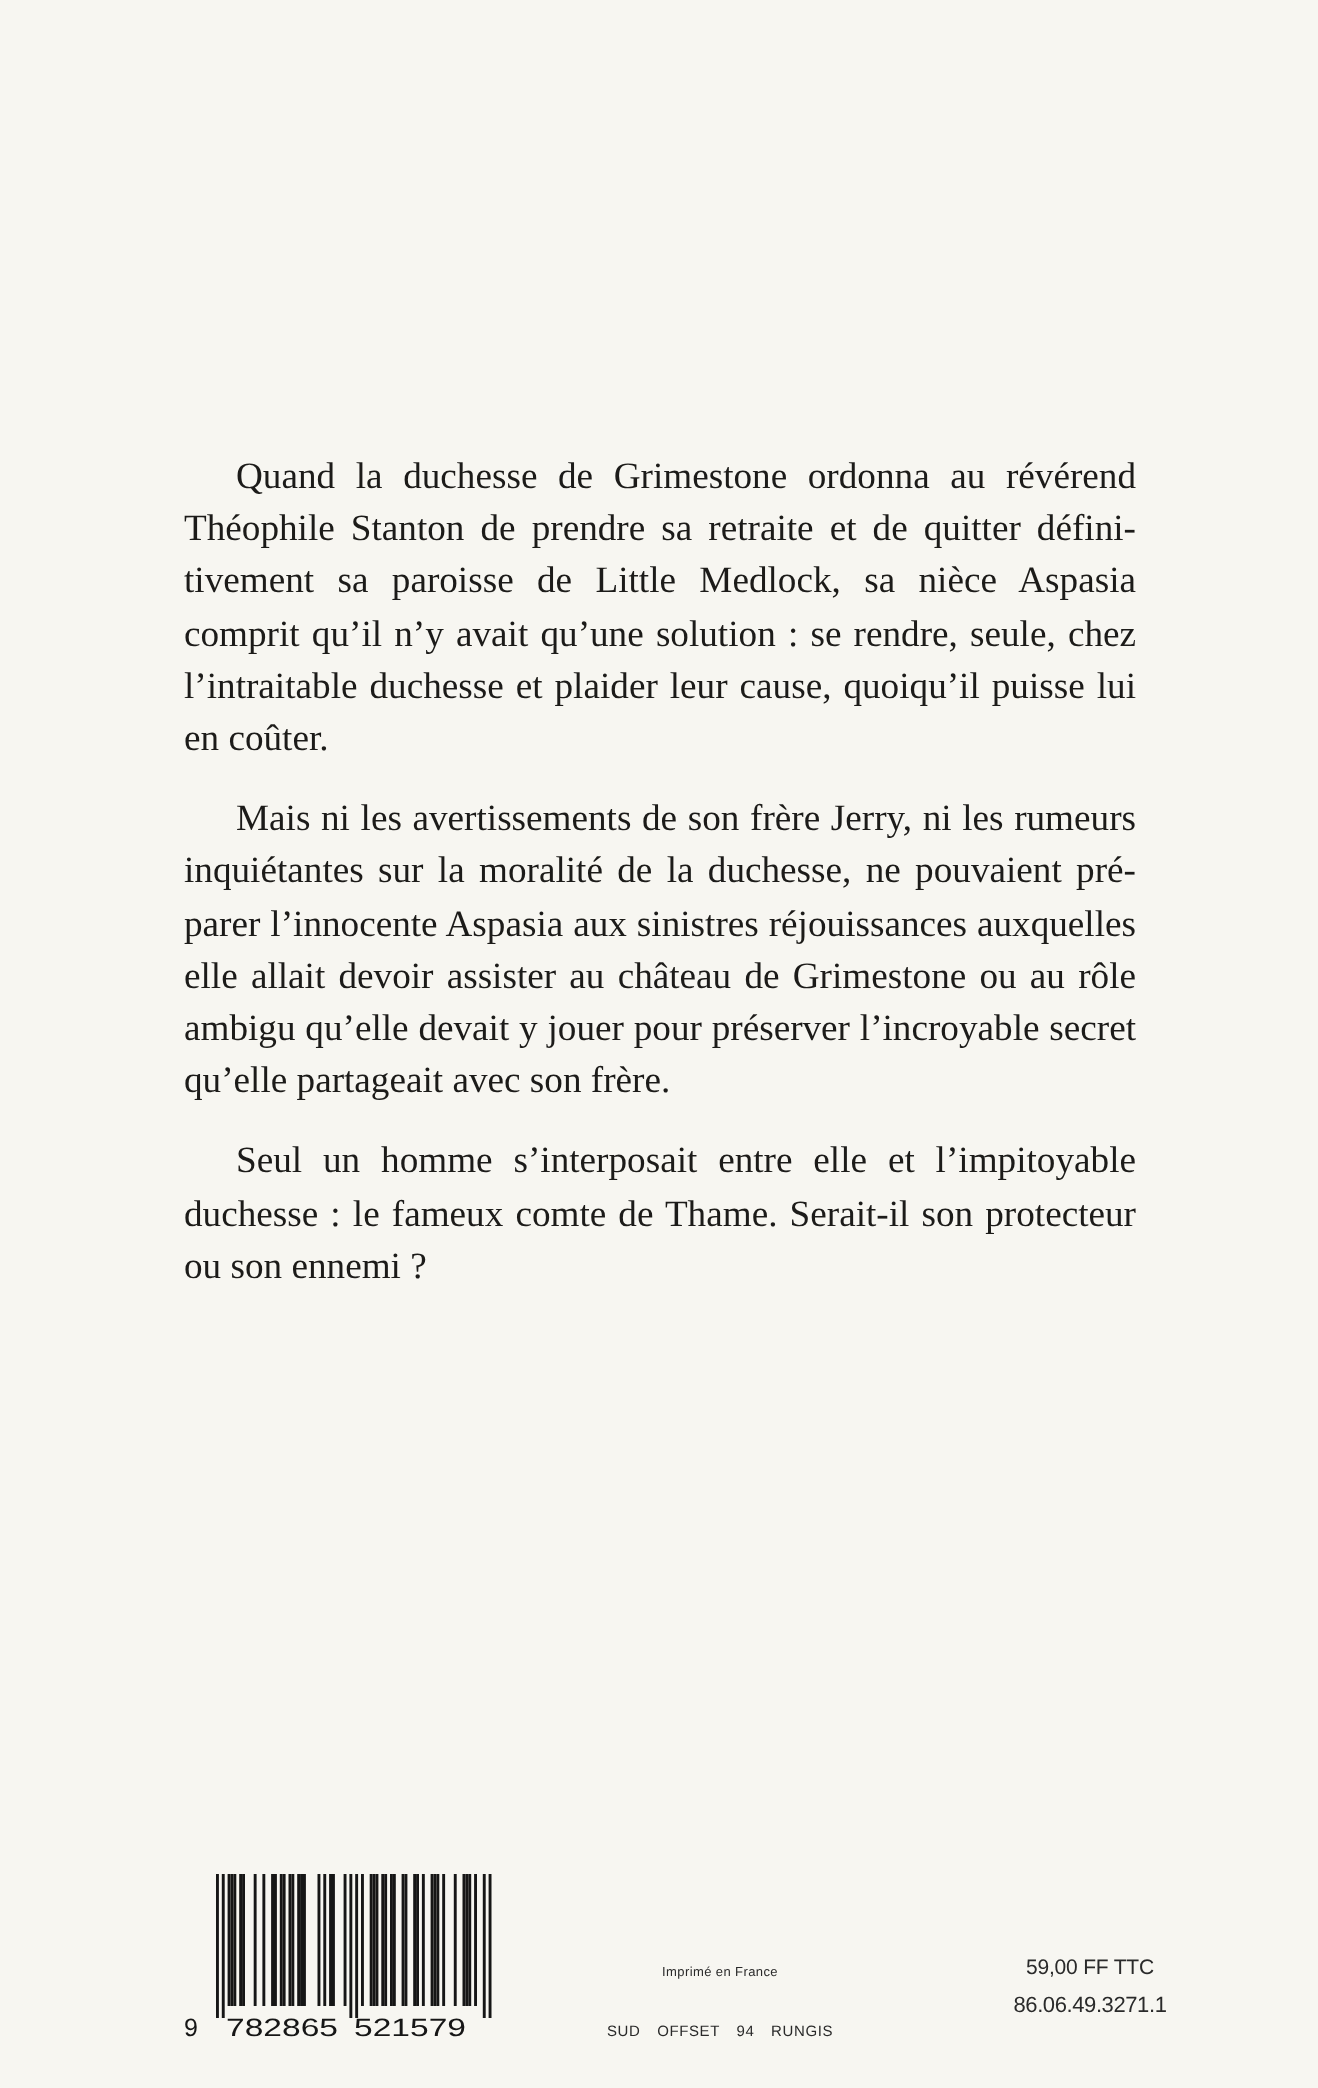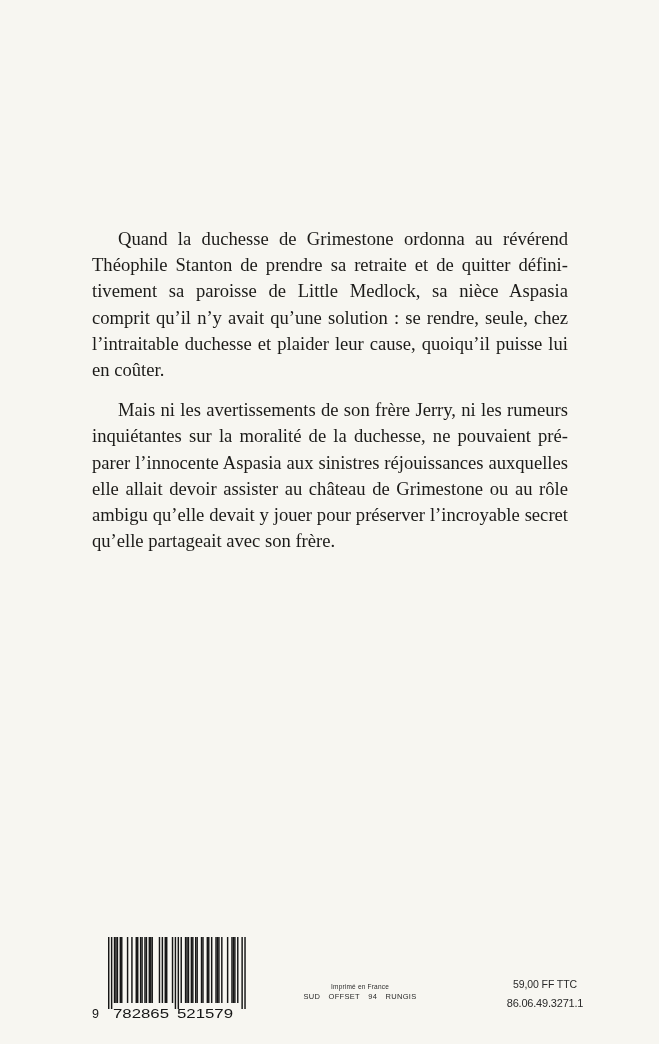--- a/index.html
+++ b/index.html
@@ -49,20 +49,21 @@
     .imprint .line1 {
       font-size: 6.5px;
       line-height: 10px;
       letter-spacing: 0.2px;
     }
     .imprint .line2 {
       font-size: 7.5px;
       line-height: 10px;
       letter-spacing: 0.3px;
       word-spacing: 6px;
+      margin-top: 19px;
     }
     .price-block {
       position: absolute;
       left: 480px;
       top: 974px;
       width: 130px;
       text-align: center;
       font-family: "Liberation Sans", "DejaVu Sans", sans-serif;
       color: #2a2a2a;
     }
@@ -76,20 +77,21 @@
       line-height: 18px;
       letter-spacing: -0.2px;
     }
   </style>
 </head>
 <body>
 
 <div class="blurb">
   <p>Quand la duchesse de Grimestone ordonna au révérend Théophile Stanton de prendre sa retraite et de quitter défini­tivement sa paroisse de Little Medlock, sa nièce Aspasia comprit qu’il n’y avait qu’une solution&nbsp;: se rendre, seule, chez l’intraitable duchesse et plaider leur cause, quoiqu’il puisse lui en coûter.</p>
   <p>Mais ni les avertissements de son frère Jerry, ni les rumeurs inquiétantes sur la moralité de la duchesse, ne pouvaient pré­parer l’innocente Aspasia aux sinistres réjouissances aux­quelles elle allait devoir assister au château de Grimestone ou au rôle ambigu qu’elle devait y jouer pour préserver l’incro­yable secret qu’elle partageait avec son frère.</p>
+  <p>Seul un homme s’interposait entre elle et l’impitoyable duchesse&nbsp;: le fameux comte de Thame. Serait-il son protec­teur ou son ennemi&nbsp;?</p>
 </div>
 
 <div class="barcode">
   <svg id="barcode-svg" width="160" height="86" viewBox="0 0 160 86" xmlns="http://www.w3.org/2000/svg">
     <g id="bars" fill="#161616">
         <rect x="16.00" y="3" width="1.45" height="72"></rect>
         <rect x="18.90" y="3" width="1.45" height="72"></rect>
         <rect x="21.80" y="3" width="1.45" height="66"></rect>
         <rect x="23.25" y="3" width="1.45" height="66"></rect>
         <rect x="24.70" y="3" width="1.45" height="66"></rect>

